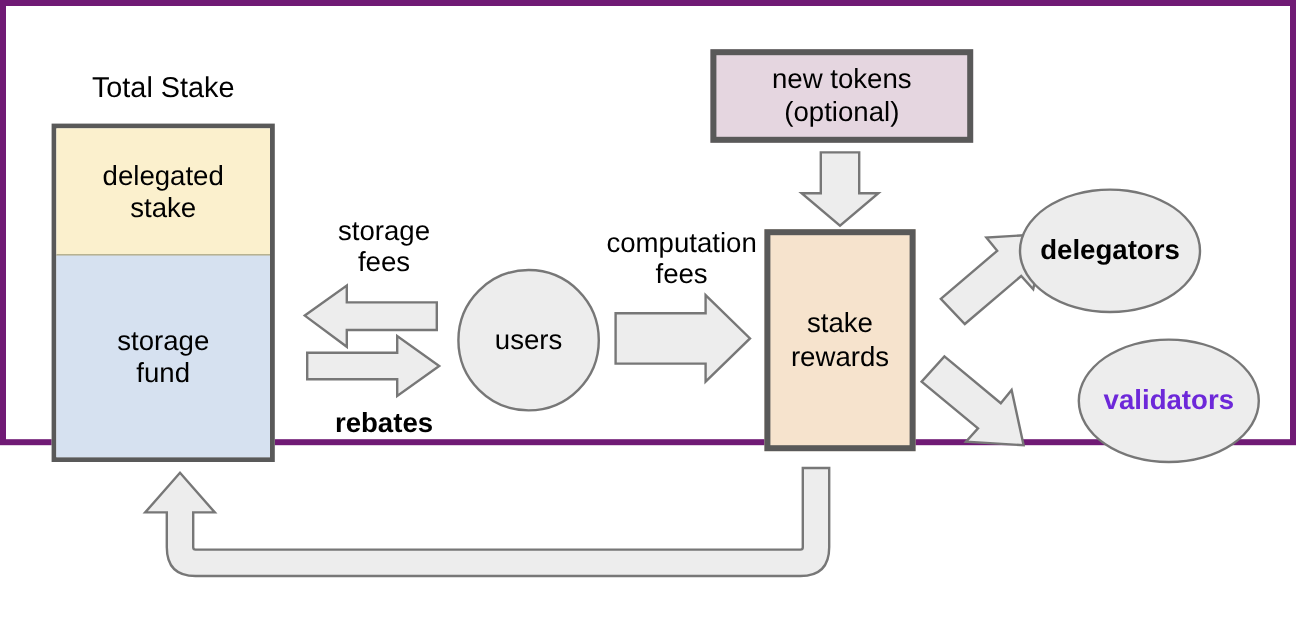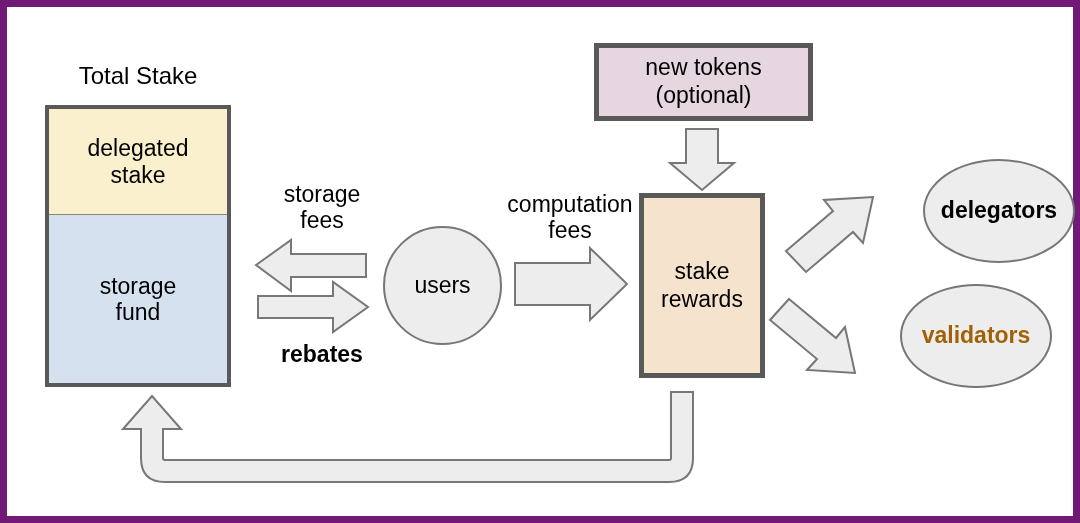--- a/index.html
+++ b/index.html
@@ -1,22 +1,22 @@
 <!DOCTYPE html>
 <html><head>
 <meta charset="utf-8">
 <style>
   html,body{margin:0;padding:0;background:#ffffff;}
   body{width:1080px;height:523px;overflow:hidden;
        font-family:"Liberation Sans","DejaVu Sans",sans-serif;}
 
   #frame{
-    position:absolute;left:0;top:0;width:1080px;height:523px;
+    position:absolute;left:0;top:0;width:1080px;height:371px;
     box-sizing:border-box;
-    border:7px solid #701a75;
+    border:5px solid #701a75;
     background:#ffffff;
   }
 
   #canvas{position:absolute;left:0;top:0;width:1080px;height:523px;}
 
   .node{position:absolute;box-sizing:border-box;
         display:flex;align-items:center;justify-content:center;
         text-align:center;line-height:1.12;}
 
   
@@ -62,28 +62,28 @@
 
   
   #stake-rewards-box{
     left:632px;top:186px;width:126px;height:185px;
     background:#f6e3cd;border:5px solid #595959;
     font-size:23px;color:#000;line-height:1.2;
   }
 
   
   #delegators-ellipse{
-    left:916px;top:152px;width:152px;height:104px;
+    left:844px;top:152px;width:152px;height:104px;
     border-radius:50%;background:#ededed;border:2px solid #777;
     font-size:23px;font-weight:bold;color:#000;
   }
   #validators-ellipse{
     left:893px;top:277px;width:152px;height:104px;
     border-radius:50%;background:#ededed;border:2px solid #777;
-    font-size:23px;font-weight:bold;color:#a16207;
+    font-size:23px;font-weight:bold;color:#6d28d9;
   }
 
   
   .edge-label{position:absolute;text-align:center;font-size:23px;
               color:#000;line-height:1.13;}
   #label-storage-fees{left:251px;top:174px;width:128px;}
   #label-rebates{left:251px;top:334px;width:128px;font-weight:bold;}
   #label-computation-fees{left:480px;top:184px;width:166px;}
 
   svg{position:absolute;left:0;top:0;overflow:visible;}

